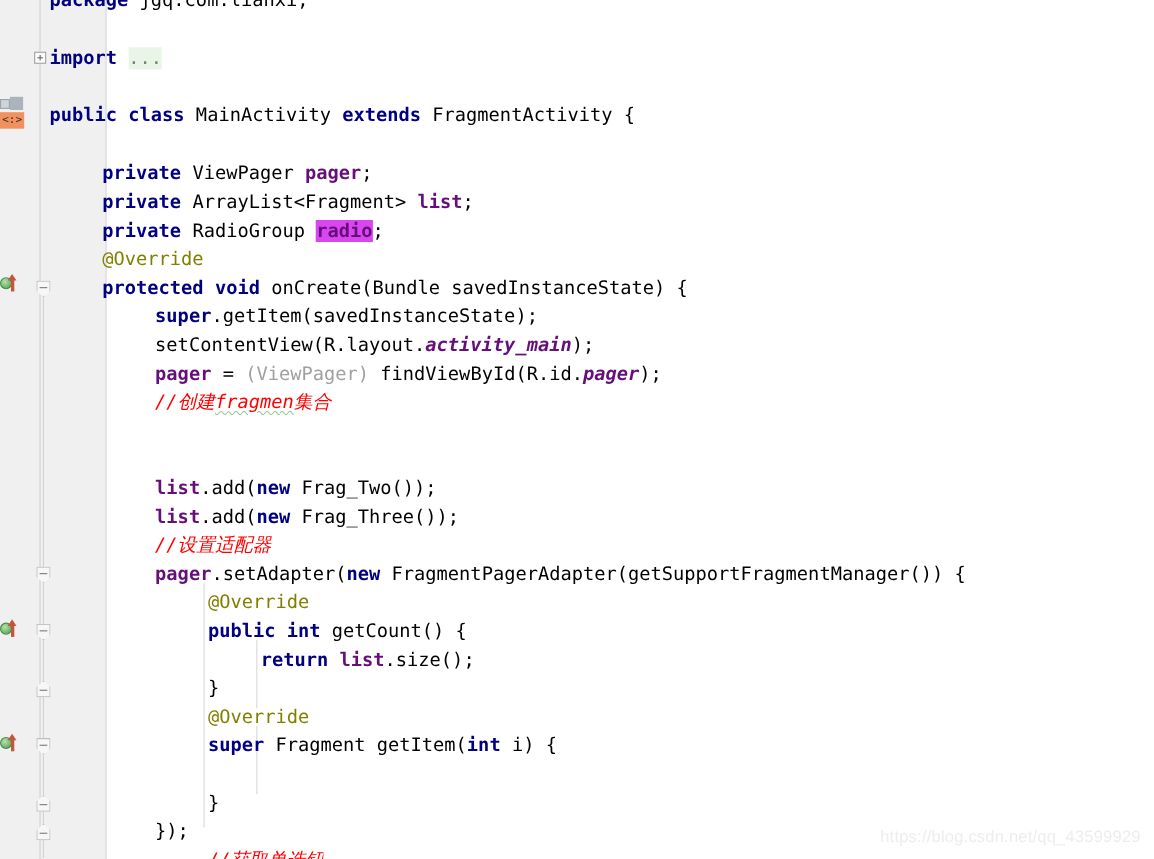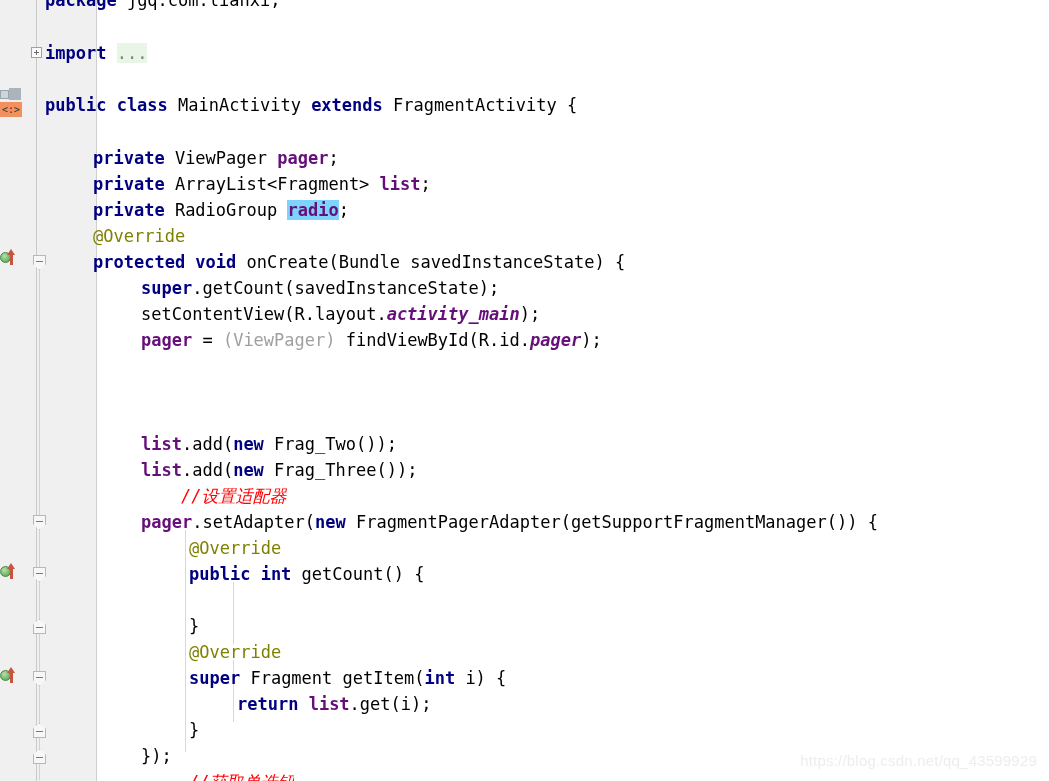--- a/index.html
+++ b/index.html
@@ -188,21 +188,21 @@
   }
 
   
   .kw      { color: #000080; font-weight: bold; }      
   .fld     { color: #660e7a; font-weight: bold; }      
   .fld-i   { color: #660e7a; font-weight: bold; font-style: italic; text-align: center; } 
   .ann     { color: #808000; }                          
   .gray    { color: #a0a0a0; }                          
   .plain   { color: #000000; }
   .cmt     { color: #ff0000; font-style: italic; }      
-  .hl-radio{ background: #7dd3fc; }                     
+  .hl-radio{ background: #d946ef; }                     
 
   
   .wavy {
     text-decoration: underline;
     text-decoration-style: wavy;
     text-decoration-color: #9ccc9c;
     text-decoration-thickness: 1px;
     text-underline-offset: 2px;
   }
 
@@ -322,49 +322,50 @@
     <div class="line" style="top:145px; left:93px;"><span class="kw">private </span><span class="plain">ViewPager </span><span class="fld">pager</span><span class="plain">;</span></div>
 
     <div class="line" style="top:171px; left:93px;"><span class="kw">private </span><span class="plain">ArrayList&lt;Fragment&gt; </span><span class="fld">list</span><span class="plain">;</span></div>
 
     <div class="line" style="top:197px; left:93px;"><span class="kw">private </span><span class="plain">RadioGroup </span><span class="fld hl-radio">radio</span><span class="plain">;</span></div>
 
     <div class="line" style="top:223px; left:93px;"><span class="ann">@Override</span></div>
 
     <div class="line" style="top:249px; left:93px;"><span class="kw">protected void </span><span class="plain">onCreate(Bundle savedInstanceState) {</span></div>
 
-    <div class="line" style="top:275px; left:141px;"><span class="kw">super</span><span class="plain">.getCount(savedInstanceState);</span></div>
+    <div class="line" style="top:275px; left:141px;"><span class="kw">super</span><span class="plain">.getItem(savedInstanceState);</span></div>
 
     <div class="line" style="top:301px; left:141px;"><span class="plain">setContentView(R.layout.</span><span class="fld-i">activity_main</span><span class="plain">);</span></div>
 
     <div class="line" style="top:327px; left:141px;"><span class="fld">pager</span><span class="plain"> = </span><span class="gray">(ViewPager)</span><span class="plain"> findViewById(R.id.</span><span class="fld-i">pager</span><span class="plain">);</span></div>
 
+    <div class="line" style="top:353px; left:141px;"><span class="cmt">//创建</span><span class="cmt wavy">fragmen</span><span class="cmt">集合</span></div>
 
 
 
     <div class="line" style="top:431px; left:141px;"><span class="fld">list</span><span class="plain">.add(</span><span class="kw">new </span><span class="plain">Frag_Two());</span></div>
 
     <div class="line" style="top:457px; left:141px;"><span class="fld">list</span><span class="plain">.add(</span><span class="kw">new </span><span class="plain">Frag_Three());</span></div>
 
-    <div class="line" style="top:483px; left:141px;margin-left:40px;"><span class="cmt">//设置适配器</span></div>
+    <div class="line" style="top:483px; left:141px;"><span class="cmt">//设置适配器</span></div>
 
     <div class="line" style="top:509px; left:141px;"><span class="fld">pager</span><span class="plain">.setAdapter(</span><span class="kw">new </span><span class="plain">FragmentPagerAdapter(getSupportFragmentManager()) {</span></div>
 
     <div class="line" style="top:535px; left:189px;"><span class="ann">@Override</span></div>
 
     <div class="line" style="top:561px; left:189px;"><span class="kw">public int </span><span class="plain">getCount() {</span></div>
 
+    <div class="line" style="top:587px; left:237px;"><span class="kw">return </span><span class="fld">list</span><span class="plain">.size();</span></div>
 
     <div class="line" style="top:613px; left:189px;"><span class="plain">}</span></div>
 
     <div class="line" style="top:639px; left:189px;"><span class="ann">@Override</span></div>
 
     <div class="line" style="top:665px; left:189px;"><span class="kw">super </span><span class="plain">Fragment getItem(</span><span class="kw">int </span><span class="plain">i) {</span></div>
 
-    <div class="line" style="top:691px; left:237px;"><span class="kw">return </span><span class="fld">list</span><span class="plain">.get(i);</span></div>
 
     <div class="line" style="top:717px; left:189px;"><span class="plain">}</span></div>
 
     <div class="line" style="top:743px; left:141px;"><span class="plain">});</span></div>
 
     <div class="line" style="top:769px; left:189px; overflow:hidden; height:12px;"><span class="cmt">//获取单选钮</span></div>
 
   </div>
 
   <div class="watermark">https://blog.csdn.net/qq_43599929</div>

